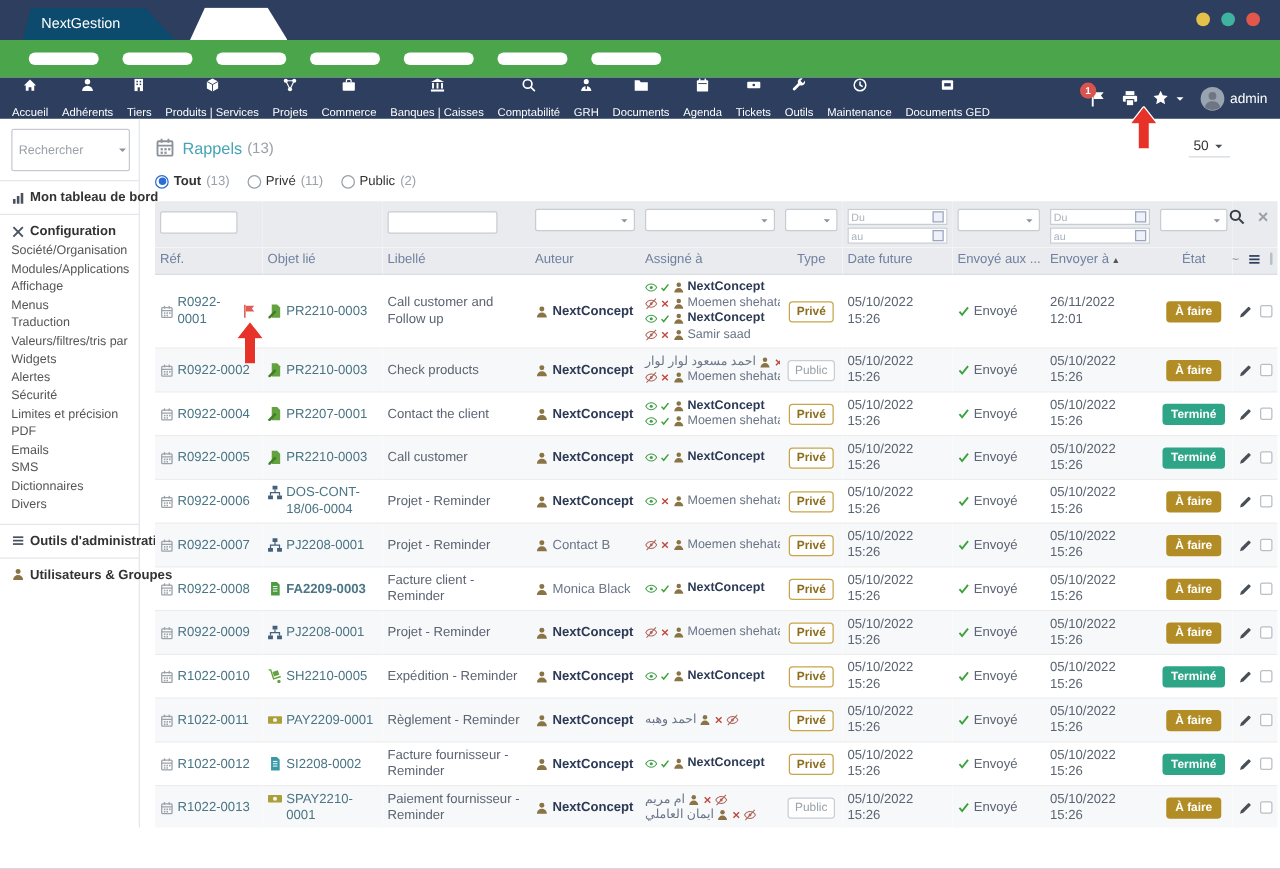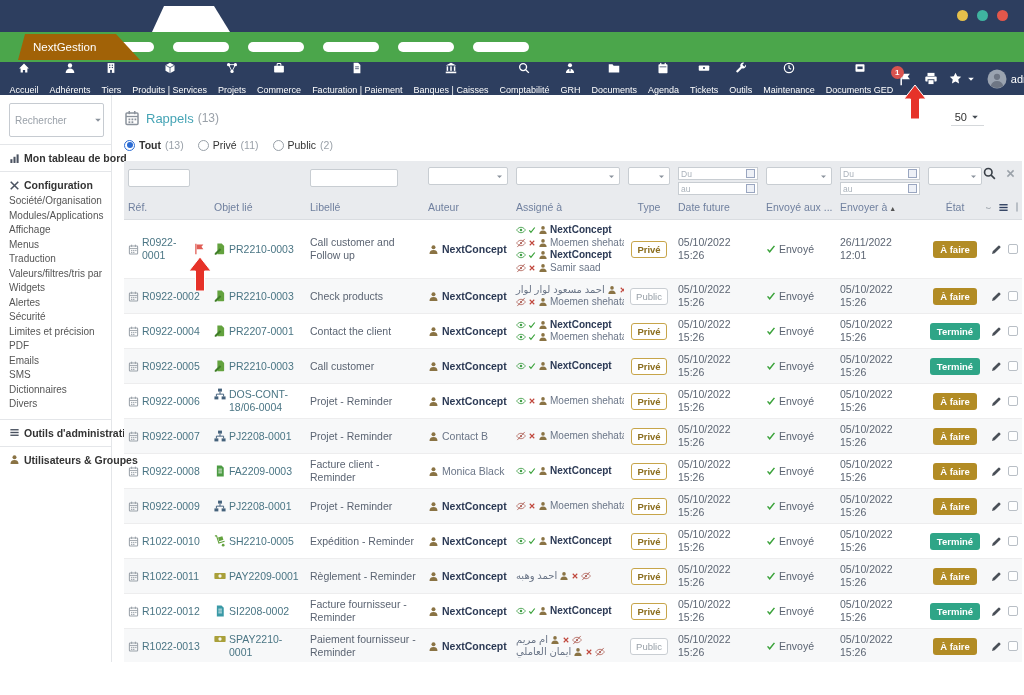--- a/index.html
+++ b/index.html
@@ -1,23 +1,23 @@
 <!DOCTYPE html>
 <html><head>
 <meta charset="utf-8">
 <style>
   html,body{margin:0;padding:0;background:#9aa0a8;}
   *{box-sizing:border-box;font-family:"Liberation Sans","DejaVu Sans",sans-serif;}
   .screen{position:relative;width:1024px;height:695px;background:#fff;overflow:hidden;margin:0 auto;}
 
   
   .brand-strip{position:relative;height:32px;background:#2d3e5f;}
-  .logo-tab{position:absolute;left:18px;top:6px;height:26px;width:122px;background:#a16207;
+  .logo-tab{position:absolute;left:18px;top:6px;height:26px;width:122px;background:#0c4a6e;
     clip-path:polygon(7px 0, calc(100% - 24px) 0, 100% 100%, 0 100%);
-    color:#fff;font-size:11.5px;display:flex;align-items:center;padding-left:15px;margin-top:28px;}
+    color:#fff;font-size:11.5px;display:flex;align-items:center;padding-left:15px;}
   .logo-slash{position:absolute;left:152px;top:6px;height:26px;width:78px;background:#fff;
     clip-path:polygon(12px 0, calc(100% - 16px) 0, 100% 100%, 0 100%);}
   .win-dots{position:absolute;right:16px;top:10px;display:flex;gap:9px;}
   .dot{width:11px;height:11px;border-radius:50%;display:inline-block;}
   .green-bar{height:30px;background:#4ba64b;display:flex;align-items:center;padding-left:23px;}
   .pill{width:56px;height:10px;background:#fff;border-radius:5px;margin-right:19px;}
   .main-nav{height:33px;background:#2d3e5f;display:flex;justify-content:space-between;align-items:center;padding:0 10px 0 4px;}
   .nav-items{display:flex;align-items:center;height:100%;}
   .nav-item{display:flex;flex-direction:column;align-items:center;justify-content:center;padding:0 5.5px;color:#fff;height:100%;cursor:pointer;}
   .nav-item .nv-label{font-size:9px;margin-top:11px;white-space:nowrap;}
@@ -173,30 +173,20 @@
               <svg width="12" height="12" viewBox="0 0 16 16">
                 <path d="M5.5 5V3.2A1.2 1.2 0 0 1 6.7 2h2.6a1.2 1.2 0 0 1 1.2 1.2V5" stroke="#ffffff" stroke-width="1.4" fill="none"></path>
                 <rect x="1.5" y="5" width="13" height="9" rx="1" fill="#ffffff"></rect>
               </svg>
             </span>
             <span class="nv-label">Commerce</span>
           </div>
           <div class="nav-item">
             <span class="icn">
               <svg width="12" height="12" viewBox="0 0 16 16">
-                <path d="M3.5 1h6l3 3v11h-9z" fill="#ffffff"></path>
-                <rect x="5.5" y="6" width="5" height="1" fill="#2d3e5f"></rect>
-                <rect x="5.5" y="8.5" width="5" height="1" fill="#2d3e5f"></rect>
-              </svg>
-            </span>
-            <span class="nv-label">Facturation | Paiement</span>
-          </div>
-          <div class="nav-item">
-            <span class="icn">
-              <svg width="12" height="12" viewBox="0 0 16 16">
                 <path d="M8 1l7 3.8H1z" fill="#ffffff"></path>
                 <rect x="2.2" y="5.8" width="2" height="6" fill="#ffffff"></rect>
                 <rect x="7" y="5.8" width="2" height="6" fill="#ffffff"></rect>
                 <rect x="11.8" y="5.8" width="2" height="6" fill="#ffffff"></rect>
                 <rect x="1" y="12.8" width="14" height="2.2" fill="#ffffff"></rect>
               </svg>
             </span>
             <span class="nv-label">Banques | Caisses</span>
           </div>
           <div class="nav-item">
@@ -1226,21 +1216,21 @@
               <td>
                 <div class="cell-flex" style="align-items: flex-start;">
                   <span class="icn">
                     <svg width="12" height="12" viewBox="0 0 16 16">
                       <path d="M3.8 0.8h6.2l3 3v11.4H3.8z" fill="#4c9b43"></path>
                       <rect x="5.8" y="5" width="4.8" height="1" fill="#fff"></rect>
                       <rect x="5.8" y="7.5" width="4.8" height="1" fill="#fff"></rect>
                       <rect x="5.8" y="10" width="4.8" height="1" fill="#fff"></rect>
                     </svg>
                   </span>
-                  <a class="tlink" style="white-space: normal;">FA2209-0003</a>
+                  <a class="tlink" style="white-space: normal; font-weight: bold;">FA2209-0003</a>
                 </div>
               </td>
               <td><span>Facture client - Reminder</span></td>
               <td>
                 <div class="cell-flex">
                   <span class="icn">
                     <svg width="11" height="11" viewBox="0 0 16 16">
                       <circle cx="8" cy="4.6" r="2.9" fill="#8a7344"></circle>
                       <path d="M2.2 14.5a5.8 5.8 0 0 1 11.6 0z" fill="#8a7344"></path>
                     </svg>

